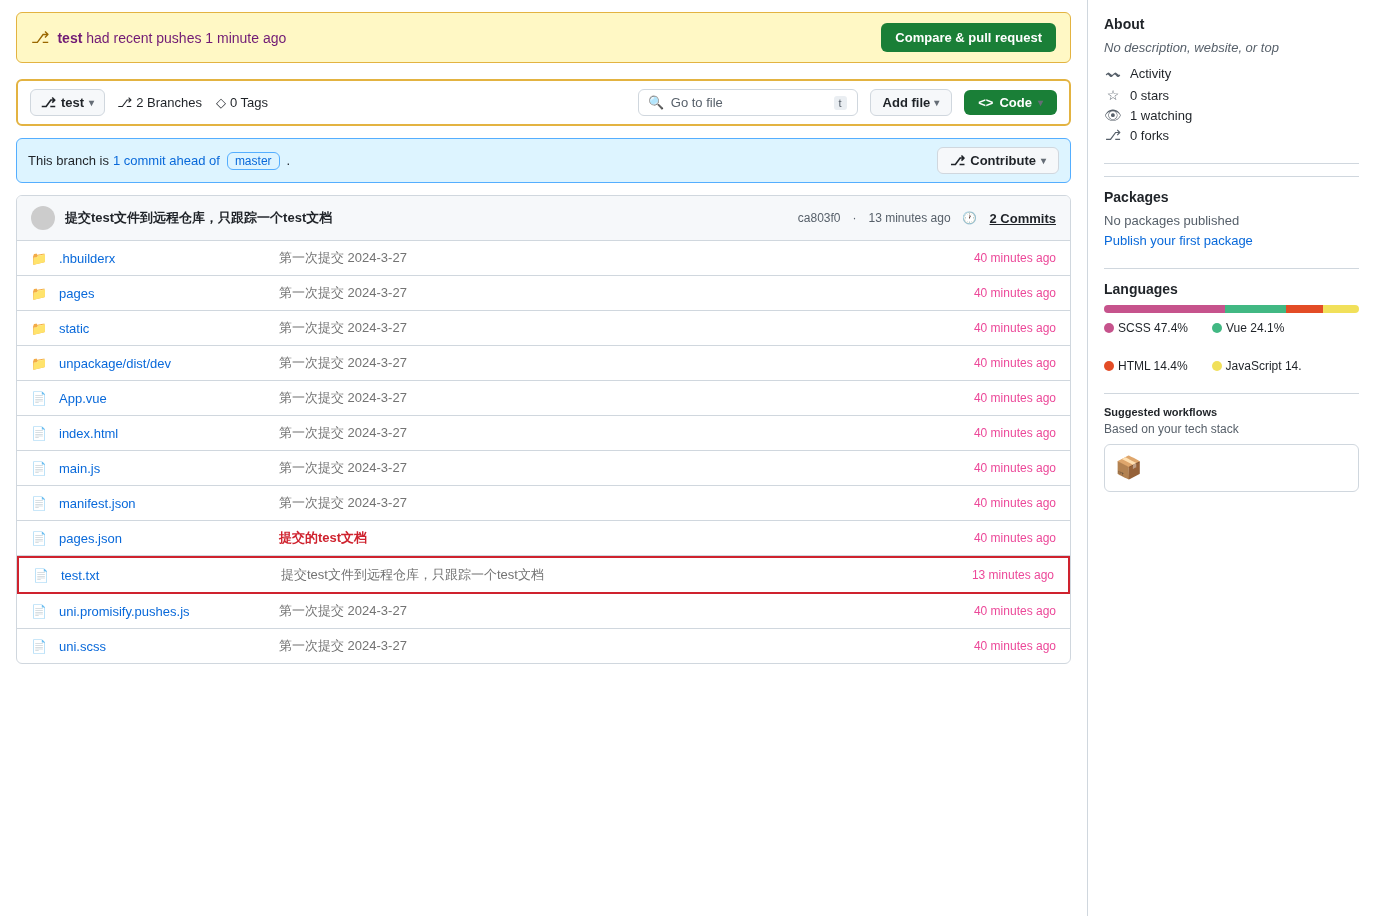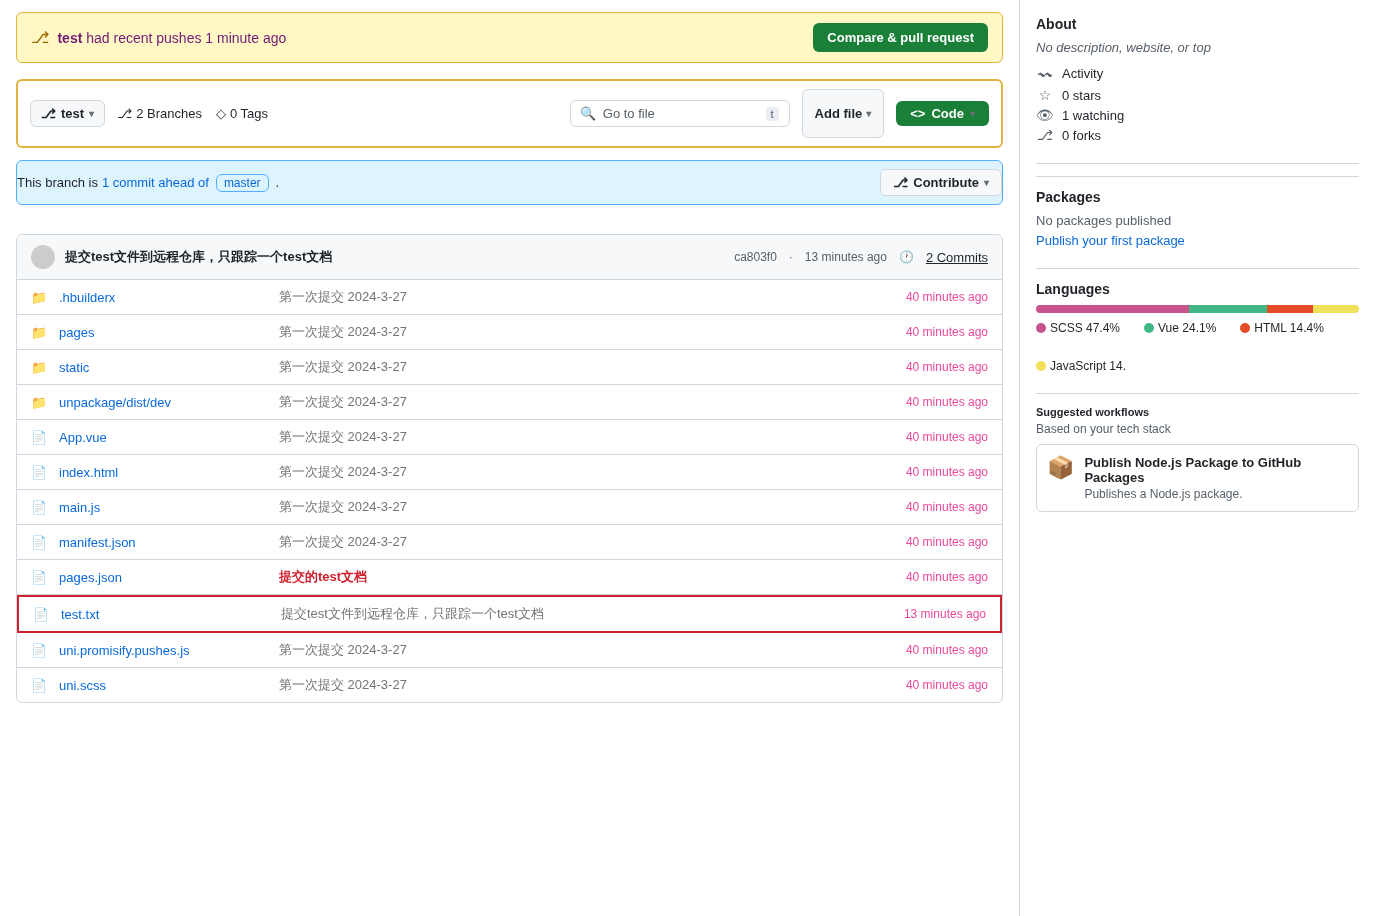--- a/index.html
+++ b/index.html
@@ -2,21 +2,21 @@
 <html><head>
   <meta charset="utf-8">
   <style>
     * { box-sizing: border-box; margin: 0; padding: 0; }
     body { font-family: -apple-system, BlinkMacSystemFont, "Segoe UI", Helvetica, Arial, sans-serif; font-size: 14px; color: #1f2328; background: #fff; }
     
     .layout { display: flex; width: 1379px; min-height: 916px; }
     
     .main { flex: 1; padding: 0 16px 16px 16px; min-width: 0; }
     
-    .sidebar { width: 360px; flex-shrink: 0; padding: 16px 20px 0 16px; border-left: 1px solid #d0d7de; }
+    .sidebar { width: 292px; flex-shrink: 0; padding: 16px 20px 0 16px; border-left: 1px solid #d0d7de; }
     
     
     .push-banner {
       border: 1px solid #e3b341;
       background: #fff8c5;
       border-radius: 6px;
       padding: 10px 14px;
       margin-bottom: 16px;
       display: flex;
       align-items: center;
@@ -87,21 +87,21 @@
       padding: 1px 5px;
       font-size: 11px;
       color: #57606a;
     }
     .add-file-btn {
       display: flex;
       align-items: center;
       gap: 4px;
       border: 1px solid #d0d7de;
       border-radius: 6px;
-      padding: 16px 12px;
+      padding: 5px 12px;
       font-size: 13px;
       font-weight: 600;
       cursor: pointer;
       background: #f6f8fa;
       color: #1f2328;
     }
     .code-btn {
       display: flex;
       align-items: center;
       gap: 6px;
@@ -113,22 +113,22 @@
       font-size: 13px;
       font-weight: 600;
       cursor: pointer;
     }
 
     
     .ahead-banner {
       background: #ddf4ff;
       border: 1px solid #54aeff;
       border-radius: 6px;
-      padding: 8px 0;
-      margin-bottom: 29px;
+      padding: 8px 11px;
+      margin-bottom: 12px;
       display: flex;
       align-items: center;
       justify-content: space-between;
       font-size: 13px;
     }
     .ahead-banner-left { display: flex; align-items: center; gap: 4px; }
     .ahead-link { color: #0969da; text-decoration: none; }
     .master-badge {
       background: #ddf4ff;
       border: 1px solid #54aeff;
@@ -171,21 +171,21 @@
       height: 24px;
       border-radius: 50%;
       background: #ccc;
       display: inline-block;
       flex-shrink: 0;
     }
     .commit-message { font-weight: 600; font-size: 13px; color: #1f2328; flex: 1; }
     .commit-meta { display: flex; align-items: center; gap: 12px; margin-left: auto; color: #57606a; font-size: 12px; white-space: nowrap; justify-content: center; }
     .commit-sha { color: #57606a; }
     .commit-time { color: #57606a; }
-    .commits-link { display: flex; align-items: center; gap: 4px; color: #1f2328; font-size: 13px; font-weight: 400; }
+    .commits-link { display: flex; align-items: center; gap: 4px; color: #1f2328; font-size: 13px; font-weight: 700; }
 
     .file-row {
       display: flex;
       align-items: center;
       padding: 8px 14px;
       border-bottom: 1px solid #d0d7de;
       font-size: 13px;
     }
     .file-row:last-child { border-bottom: none; }
     .file-row.highlighted { border: 2px solid #cf222e; background: #fff; }
@@ -455,21 +455,17 @@
         </div>
     </div>
 
     <hr class="sidebar-divider">
 
     <div class="sidebar-section">
       <div class="suggested-section-title">Suggested workflows</div>
       <div class="suggested-subtitle">Based on your tech stack</div>
       <div class="workflow-card">
         <span class="workflow-icon">📦</span>
-        <div>
-          <div class="workflow-title">Publish Node.js Package to GitHub Packages</div>
-          <div class="workflow-desc">Publishes a Node.js package.</div>
-        </div>
       </div>
     </div>
 
   </div>
 </div>
 
 </body></html>

